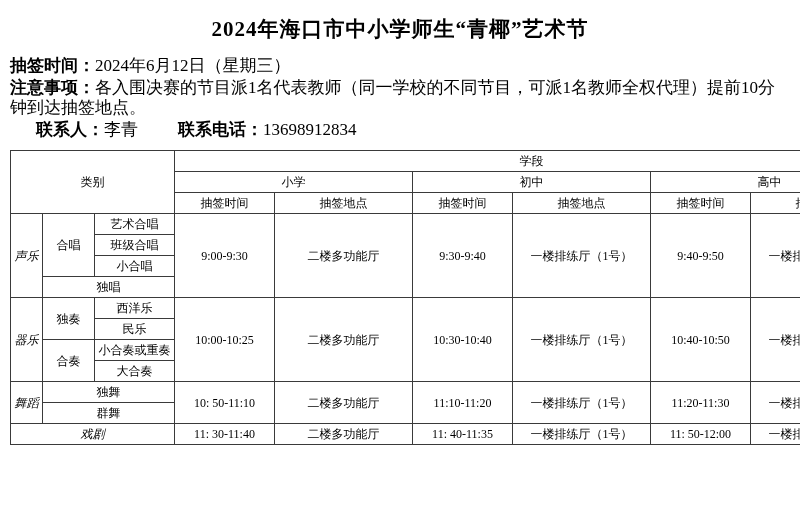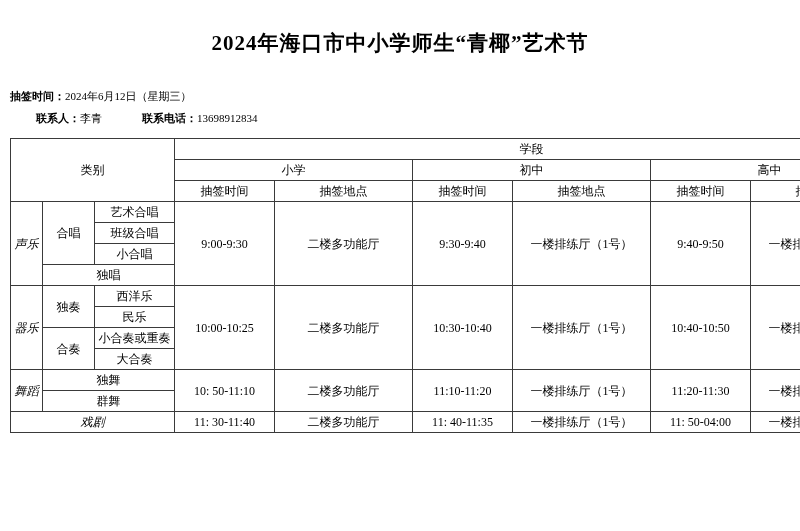--- a/index.html
+++ b/index.html
@@ -20,28 +20,28 @@
     box-sizing: border-box;
     padding: 8px 10px 0 10px;
     position: relative;
   }
   .title {
     text-align: center;
     font-size: 21px;
     font-weight: bold;
     line-height: 30px;
     letter-spacing: 1px;
-    margin-top: 20px;
+    margin-top: 6px;
   }
   .title .line2 {
     display: block;
   }
   .meta {
-    margin-top: 28px;
-    font-size: 11px;
+    margin-top: 12px;
+    font-size: 17px;
     line-height: 20px;
   }
   .meta-row {
     display: block;
     margin-bottom: 2px;
   }
   .meta-label {
     font-weight: bold;
   }
   .meta-note {
@@ -97,20 +97,23 @@
 
 <div class="page">
 
   <div class="title">
     <span>2024年海口市中小学师生“青椰”艺术节</span>
   </div>
 
   <div class="meta">
     <div class="meta-row">
       <span class="meta-label">抽签时间：</span><span>2024年6月12日（星期三）</span>
+    </div>
+    <div class="meta-row meta-note">
+      <span class="meta-label">注意事项：</span><span>各入围决赛的节目派1名代表教师（同一学校的不同节目，可派1名教师全权代理）提前10分钟到达抽签地点。</span>
     </div>
     <div class="meta-row contact-row">
       <span class="meta-label">联系人：</span><span>李青</span><span class="contact-gap"></span><span class="meta-label">联系电话：</span><span>13698912834</span>
     </div>
   </div>
 
   <table class="sched">
     <colgroup>
       <col class="c-cat1">
       <col class="c-cat2">
@@ -199,19 +202,19 @@
       <tr>
         <td colspan="2">群舞</td>
       </tr>
 
       <tr>
         <td class="drama-cell" colspan="3">戏剧</td>
         <td class="time-cell">11: 30-11:40</td>
         <td class="place-cell">二楼多功能厅</td>
         <td class="time-cell">11: 40-11:35</td>
         <td class="place-cell">一楼排练厅（1号）</td>
-        <td class="time-cell">11: 50-04:00</td>
+        <td class="time-cell">11: 50-12:00</td>
         <td class="place-cell">一楼排练厅（2号）</td>
       </tr>
     </tbody>
   </table>
 
 </div>
 
 </body></html>

